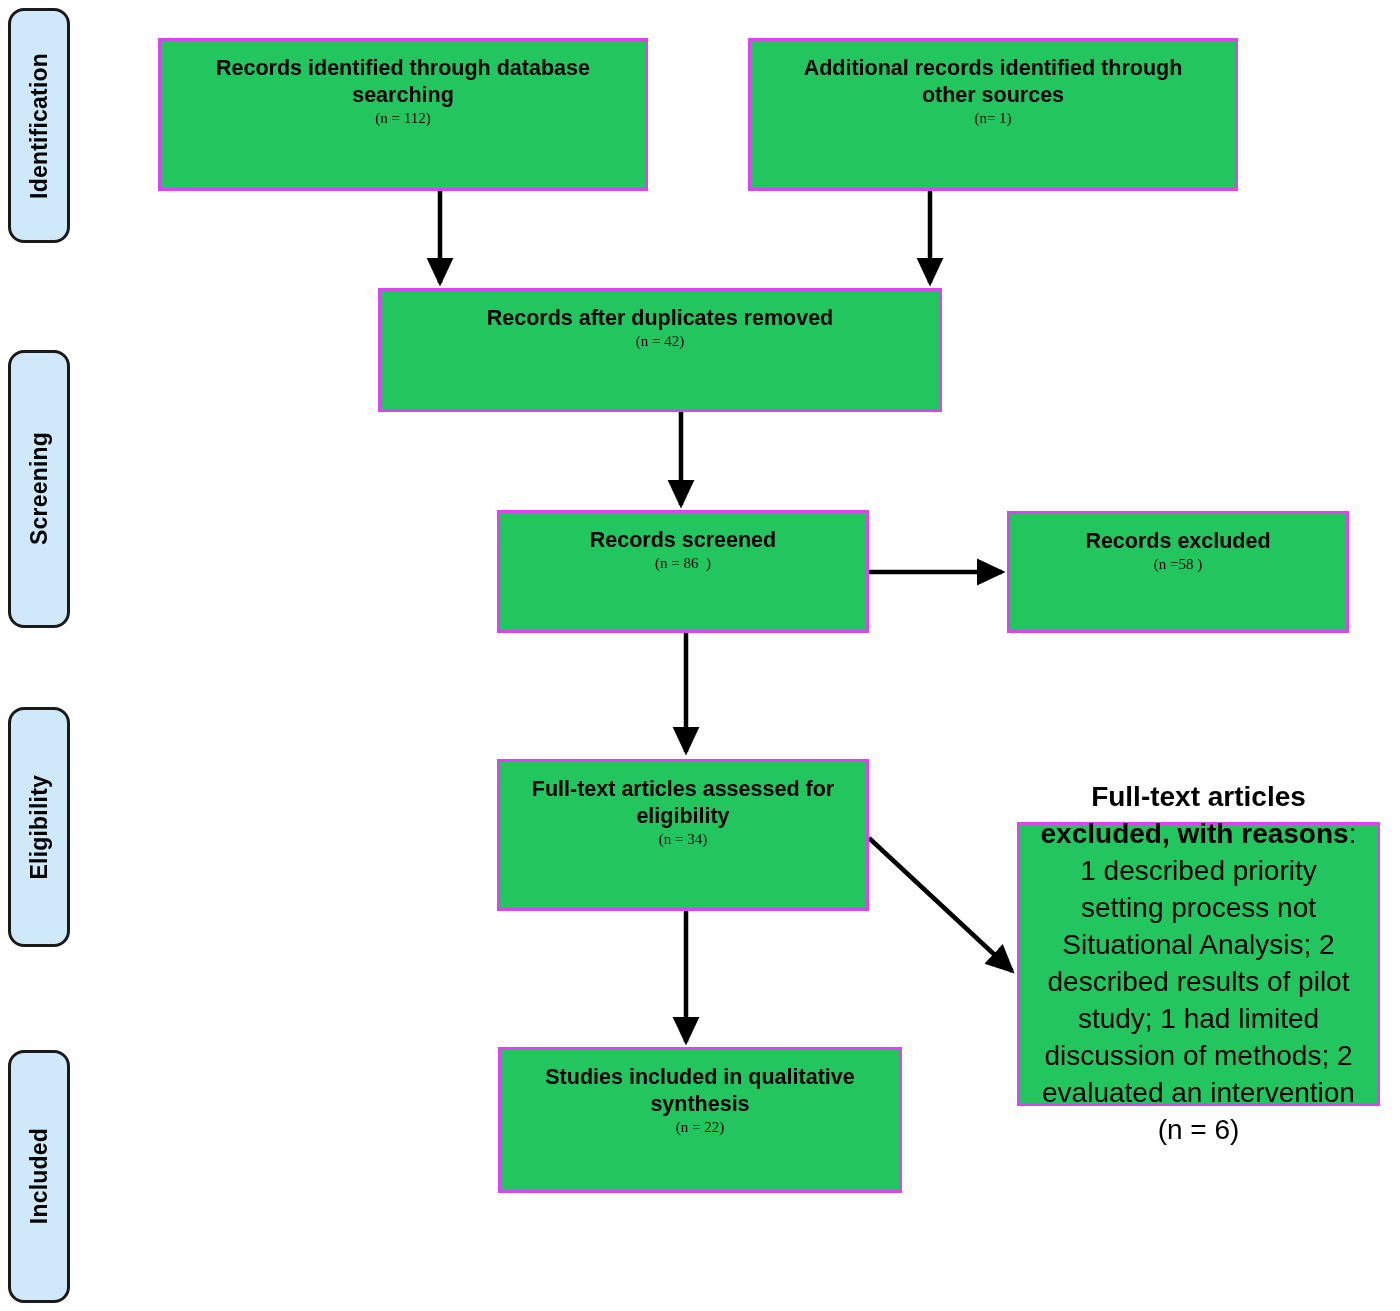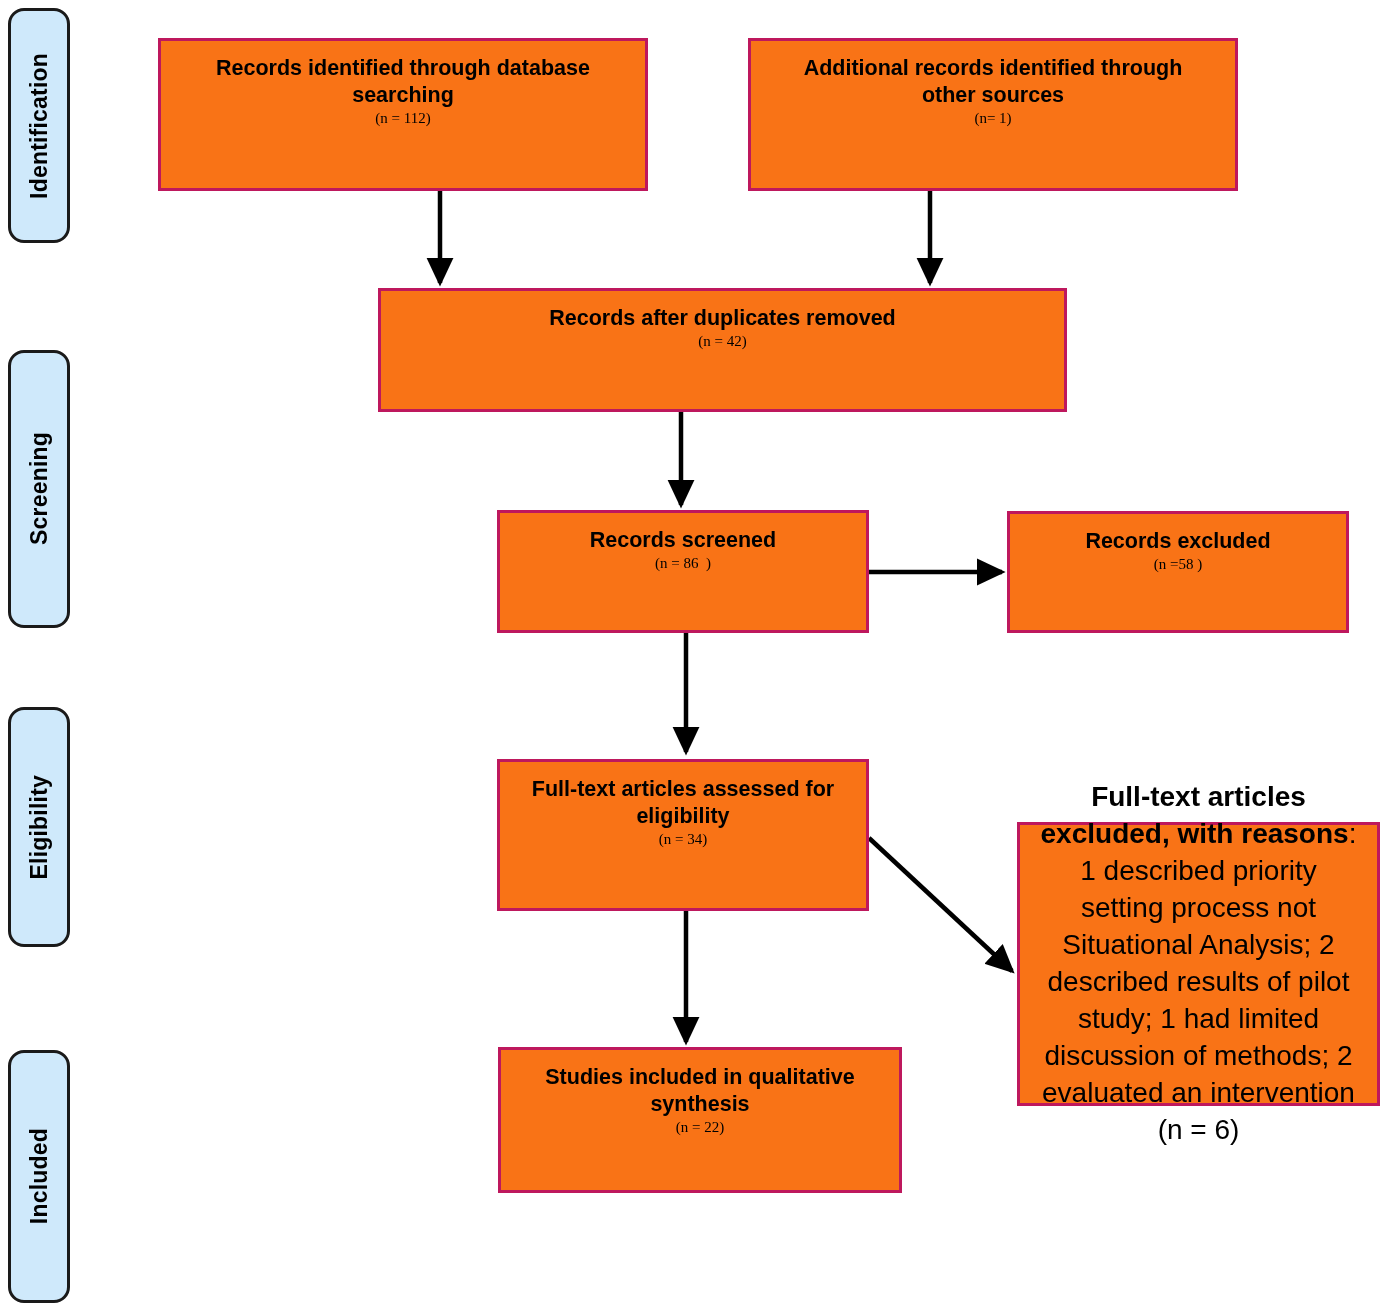--- a/index.html
+++ b/index.html
@@ -36,22 +36,22 @@
     font-weight: bold;
     font-size: 23px;
     letter-spacing: 0.2px;
     white-space: nowrap;
     color: #000;
   }
 
   
   .flow-box {
     position: absolute;
-    background: #f97316;
-    border: 3px solid #be185d;
+    background: #22c55e;
+    border: 3px solid #d946ef;
     box-sizing: border-box;
     display: flex;
     flex-direction: column;
     align-items: center;
     padding: 14px 14px 0 14px;
   }
   .flow-box .box-title {
     font-weight: bold;
     font-size: 21.5px;
     line-height: 1.26;
@@ -137,21 +137,21 @@
 searching</div>
     <div class="box-count">(n = 112)</div>
   </div>
 
   <div class="flow-box" style="left:748px; top:38px; width:490px; height:153px;">
     <div class="box-title">Additional records identified through
 other sources</div>
     <div class="box-count">(n= 1)</div>
   </div>
 
-  <div class="flow-box" style="left:378px; top:288px; width:689px; height:124px;">
+  <div class="flow-box" style="left:378px; top:288px; width:564px; height:124px;">
     <div class="box-title">Records after duplicates removed</div>
     <div class="box-count">(n = 42)</div>
   </div>
 
   <div class="flow-box" style="left:497px; top:510px; width:372px; height:123px;">
     <div class="box-title">Records screened</div>
     <div class="box-count">(n = 86  )</div>
   </div>
 
   <div class="flow-box" style="left:1007px; top:511px; width:342px; height:122px;">

